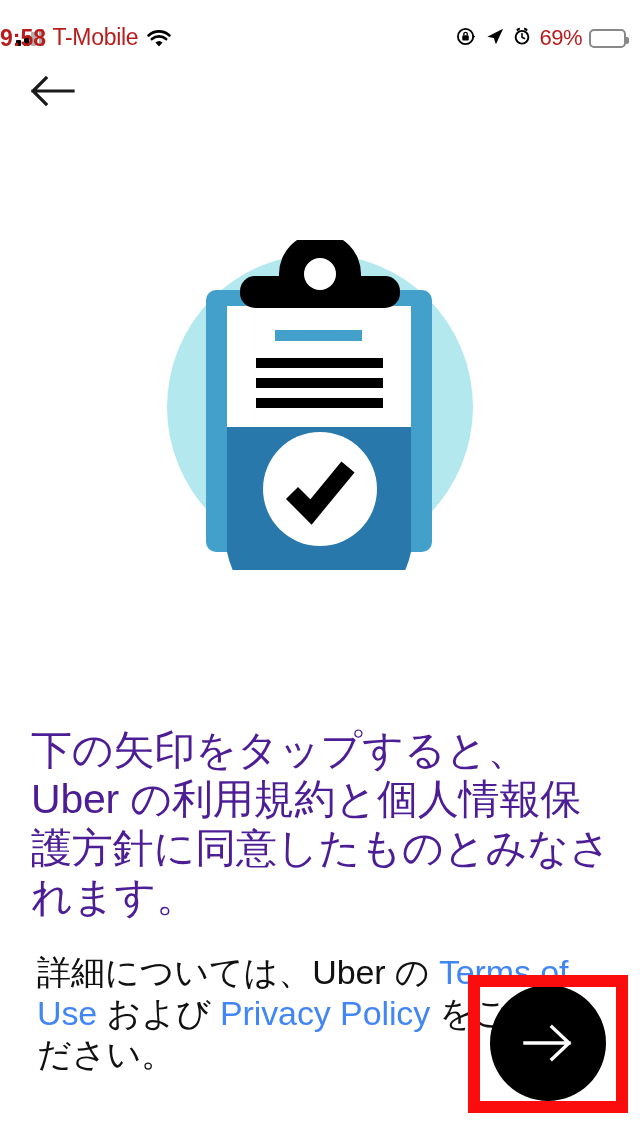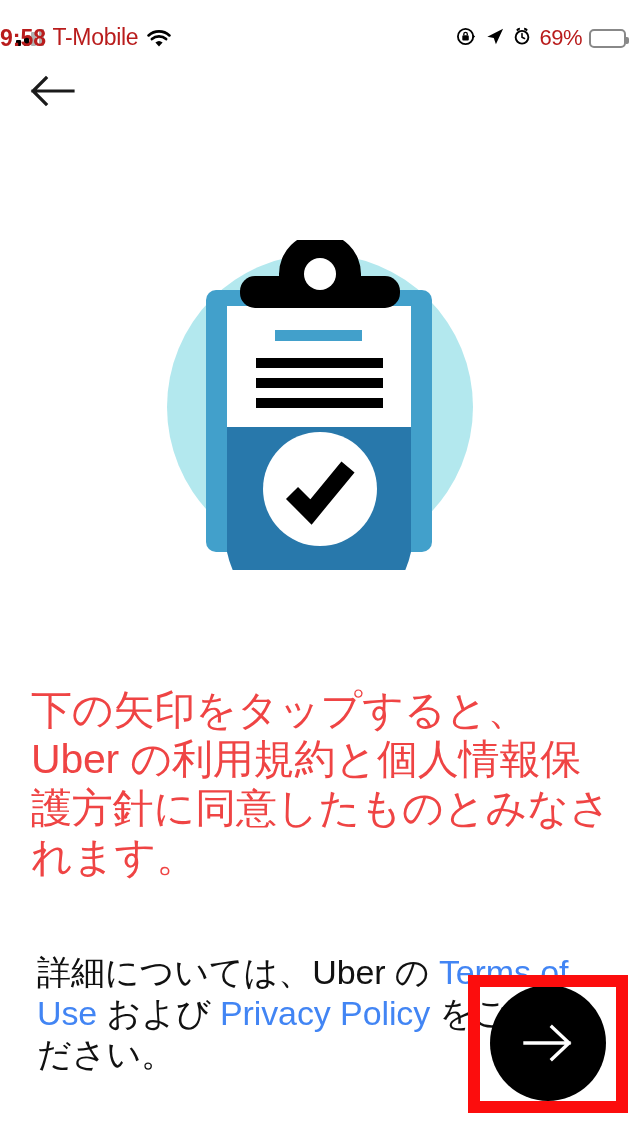--- a/index.html
+++ b/index.html
@@ -123,25 +123,25 @@
     left: 160px;
     top: 240px;
     width: 320px;
     height: 330px;
   }
 
   
   .heading {
     position: absolute;
     left: 31px;
-    top: 686px;
+    top: 726px;
     width: 582px;
     font-size: 41px;
     line-height: 49px;
-    color: #ef4444;
+    color: #4c1d95;
     letter-spacing: -0.2px;
   }
 
   
   .legal-text {
     position: absolute;
     left: 37px;
     top: 952px;
     width: 570px;
     font-size: 34px;

